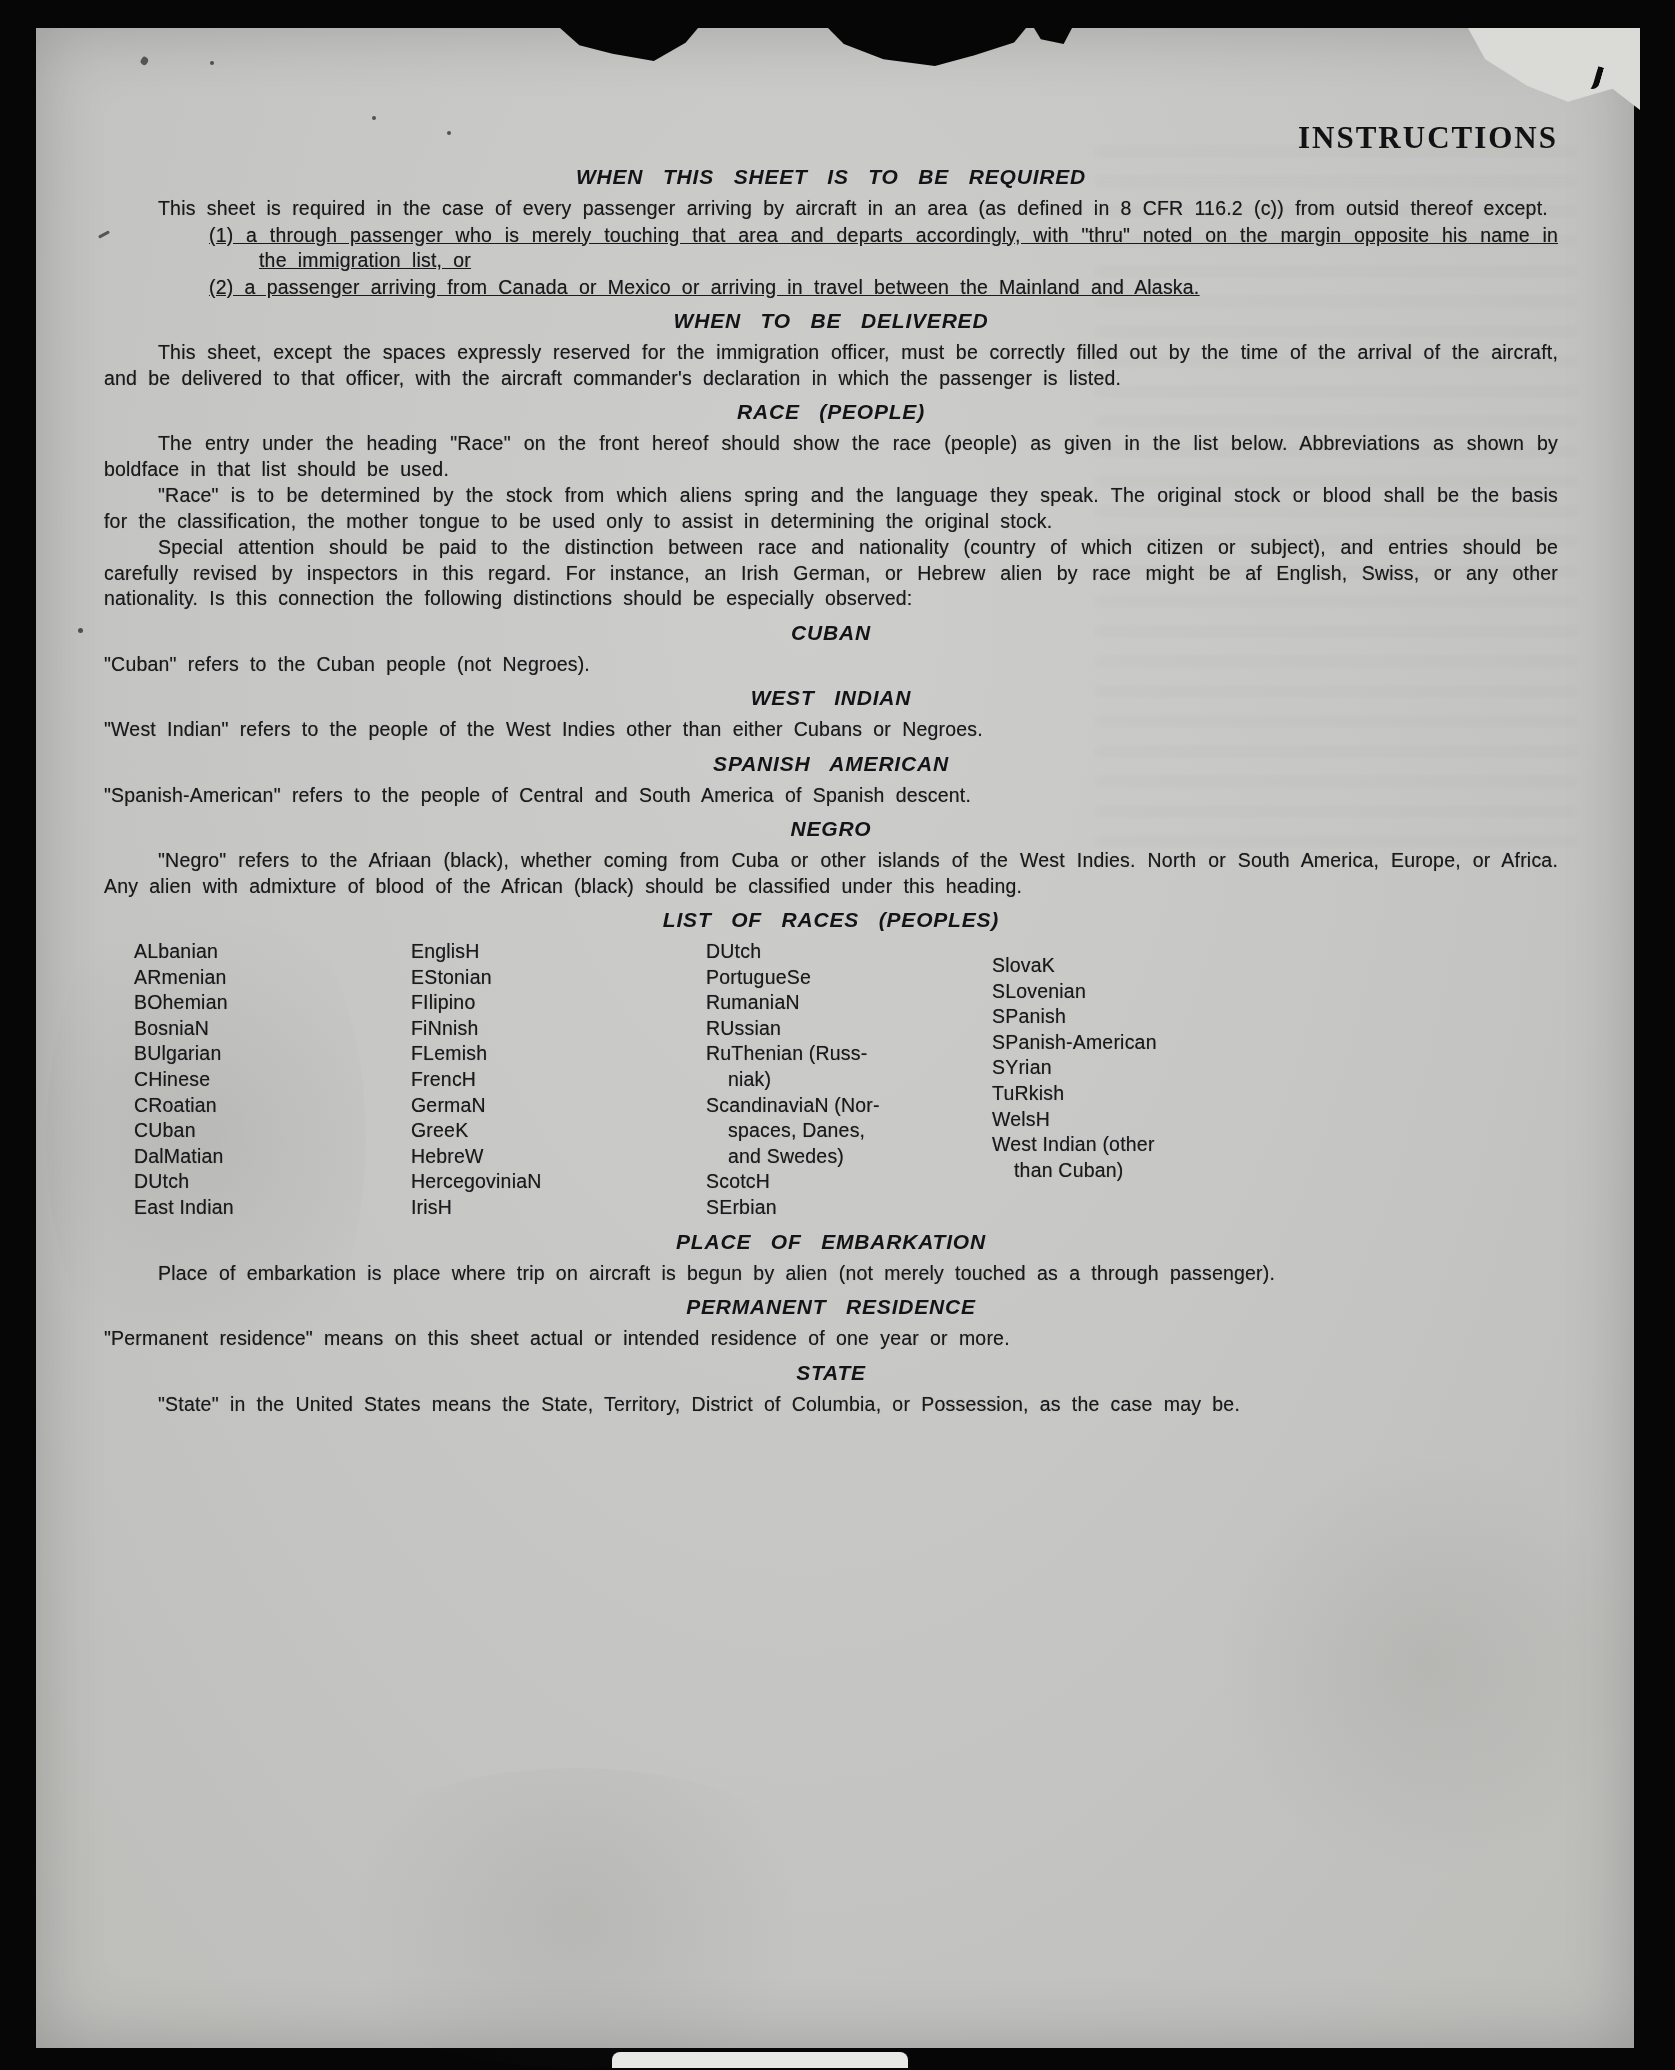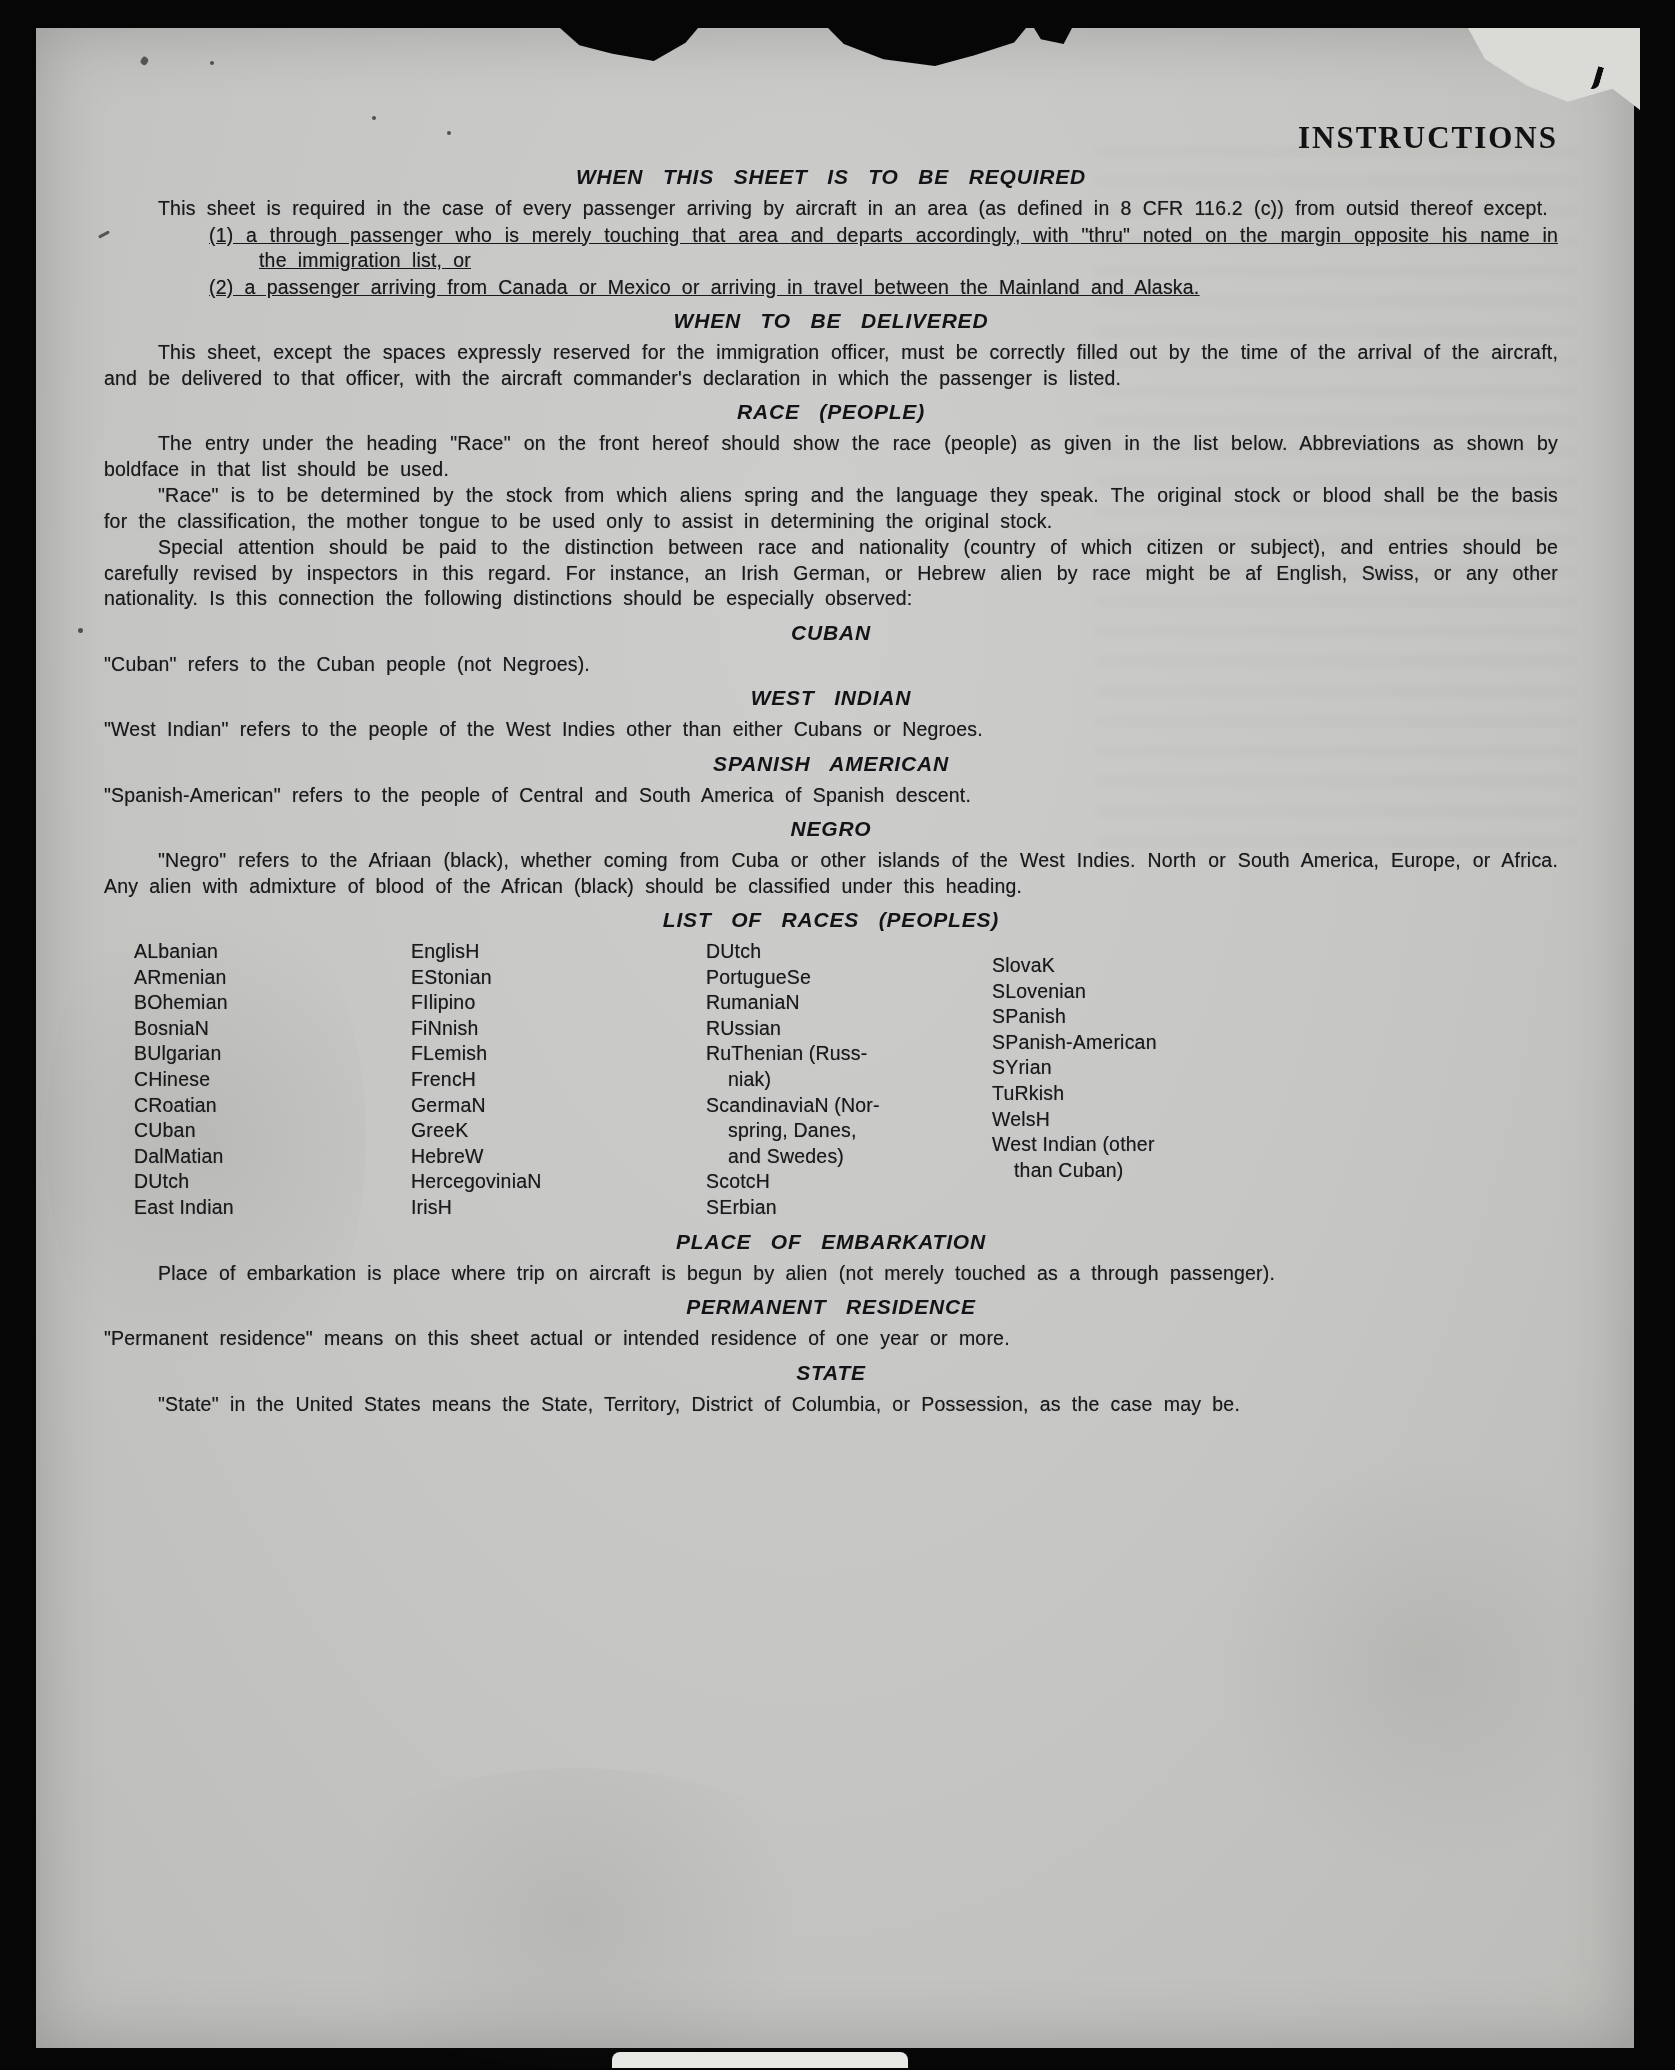--- a/index.html
+++ b/index.html
@@ -186,21 +186,21 @@
             <div class="race-line">IrisH</div>
           </div>
         <div class="col c4">
             <div class="race-line">DUtch</div>
             <div class="race-line">PortugueSe</div>
             <div class="race-line">RumaniaN</div>
             <div class="race-line">RUssian</div>
             <div class="race-line">RuThenian (Russ-</div>
             <div class="race-line cont">niak)</div>
             <div class="race-line">ScandinaviaN (Nor-</div>
-            <div class="race-line cont">spring, Danes,</div>
+            <div class="race-line cont">spaces, Danes,</div>
             <div class="race-line cont">and Swedes)</div>
             <div class="race-line">ScotcH</div>
             <div class="race-line">SErbian</div>
           </div>
         <div class="col c5">
             <div class="race-line">SlovaK</div>
             <div class="race-line">SLovenian</div>
             <div class="race-line">SPanish</div>
             <div class="race-line">SPanish-American</div>
             <div class="race-line">SYrian</div>

